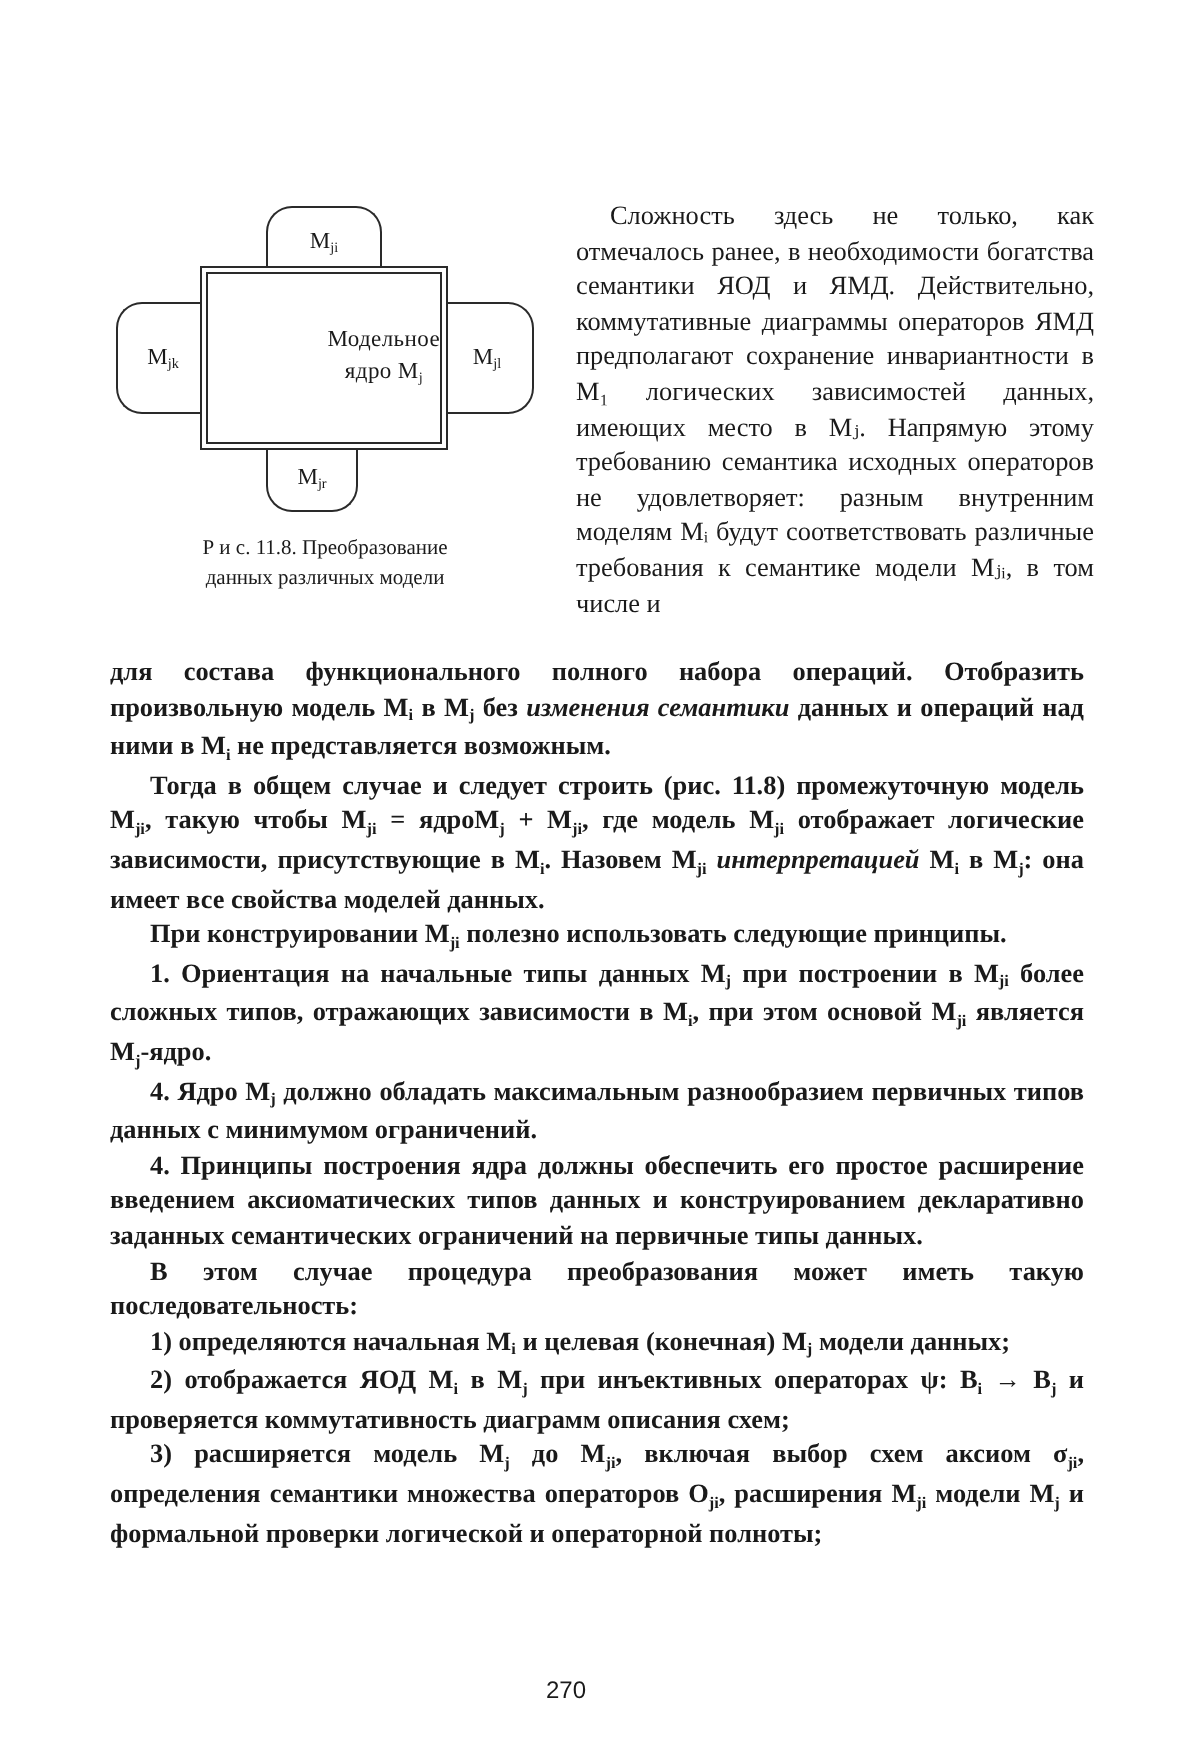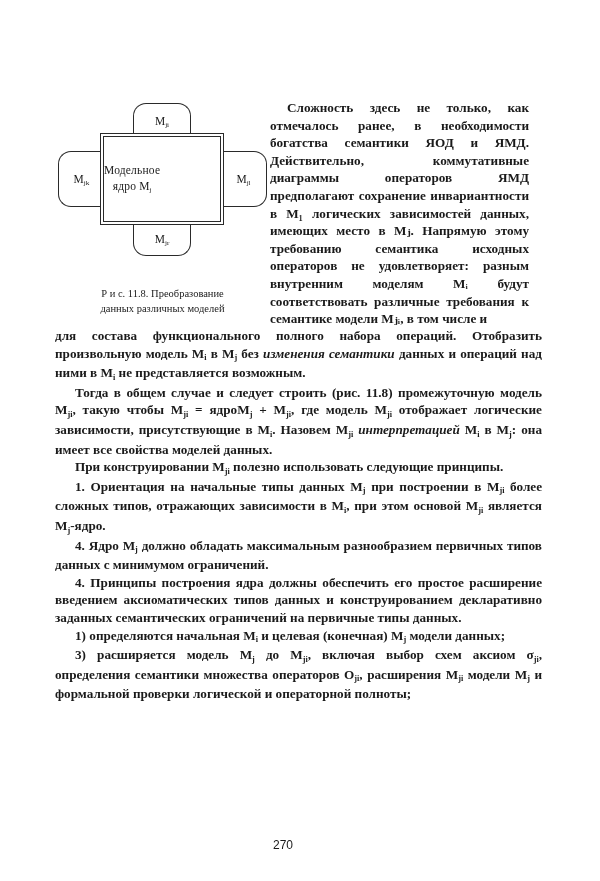--- a/index.html
+++ b/index.html
@@ -50,21 +50,21 @@
     box-sizing: border-box;
     z-index: 3;
   }
   .core-box-inner {
     position: absolute;
     left: 2px; top: 2px; right: 2px; bottom: 2px;
     border: 1px solid #2a2a2a;
     box-sizing: border-box;
     display: flex;
     align-items: center;
-    justify-content: flex-start;
+    justify-content: flex-end;
     background: #fff;
   }
   .core-label {
     text-align: center;
     font-size: 11.5px;
     line-height: 1.35;
     letter-spacing: .2px;
     white-space: nowrap;
   }
 
@@ -85,21 +85,21 @@
     top: 3px;
     width: 58px;
     height: 46px;
     border-radius: 13px 13px 0 0;
     border-bottom: none;
     padding-bottom: 12px;
   }
   .sat-bottom {
     left: 78px;
     top: 110px;
-    width: 58px;
+    width: 46px;
     height: 46px;
     border-radius: 0 0 13px 13px;
     border-top: none;
     padding-top: 12px;
   }
   .sat-left {
     left: 3px;
     top: 51px;
     width: 56px;
     height: 56px;
@@ -120,39 +120,38 @@
   .mvar { font-style: normal; }
   sub {
     font-size: 0.62em;
     vertical-align: baseline;
     position: relative;
     top: 0.32em;
     letter-spacing: 0;
   }
 
   .fig-caption {
-    margin-top: 26px;
+    margin-top: 7px;
     text-align: center;
     font-size: 10.5px;
     line-height: 1.45;
     color: #1a1a1a;
     padding: 0 6px;
   }
 
   
   .right-col {
     position: absolute;
-    left: 270px;
+    left: 288px;
     top: 99px;
     width: 259px;
     font-size: 13.2px;
     line-height: 17.6px;
     text-align: justify;
     text-justify: inter-word;
-    font-weight: bold;
   }
   .right-col p { margin: 0; text-indent: 17px; }
 
   
   .body-col {
     position: absolute;
     left: 55px;
     top: 327px;
     width: 487px;
     font-size: 13.2px;
@@ -211,21 +210,21 @@
             <span>Модельное</span><br>
             <span><span>ядро M</span><sub>j</sub></span>
           </div>
         </div>
       </div>
 
     </div>
 
     <div class="fig-caption">
       <span>Р и с. 11.8. Преобразование</span><br>
-      <span>данных различных моделей</span>
+      <span>данных различных модели</span>
     </div>
   </div>
 
   <div class="right-col">
     <p>Сложность здесь не только, как отмечалось ранее, в необходимости богатства семантики ЯОД и ЯМД. Действительно, коммутативные диаграммы операторов ЯМД предполагают сохранение инвариантности в M₁ логических зависимостей данных, имеющих место в Mⱼ. Напрямую этому требованию семантика исходных операторов не удовлетворяет: разным внутренним моделям Mᵢ будут соответствовать различные требования к семантике модели Mⱼᵢ, в том числе и</p>
   </div>
 
   <div class="body-col">
 
     <p class="noindent"><span>для состава функционального полного набора операций. Отобразить произвольную модель M</span><sub>i</sub><span> в M</span><sub>j</sub><span> без </span><span class="ital">изменения семантики</span><span> данных и операций над ними в M</span><sub>i</sub><span> не представляется возможным.</span></p>
@@ -234,23 +233,25 @@
 
     <p><span>При конструировании M</span><sub>ji</sub><span> полезно использовать следующие принципы.</span></p>
 
     <p><span>1. Ориентация на начальные типы данных M</span><sub>j</sub><span> при построении в M</span><sub>ji</sub><span> более сложных типов, отражающих зависимости в M</span><sub>i</sub><span>, при этом основой M</span><sub>ji</sub><span> является M</span><sub>j</sub><span>-ядро.</span></p>
 
 
     <p><span>4. Ядро M</span><sub>j</sub><span> должно обладать максимальным разнообразием первичных типов данных с минимумом ограничений.</span></p>
 
     <p>4. Принципы построения ядра должны обеспечить его простое расширение введением аксиоматических типов данных и конструированием декларативно заданных семантических ограничений на первичные типы данных.</p>
 
+    <p>В этом случае процедура преобразования может иметь такую последовательность:</p>
 
     <p><span>1) определяются начальная M</span><sub>i</sub><span> и целевая (конечная) M</span><sub>j</sub><span> модели данных;</span></p>
 
+    <p><span>2) отображается ЯОД M</span><sub>i</sub><span> в M</span><sub>j</sub><span> при инъективных операторах ψ: B</span><sub>i</sub><span> → B</span><sub>j</sub><span> и проверяется коммутативность диаграмм описания схем;</span></p>
 
     <p><span>3) расширяется модель M</span><sub>j</sub><span> до M</span><sub>ji</sub><span>, включая выбор схем аксиом σ</span><sub>ji</sub><span>, определения семантики множества операторов O</span><sub>ji</sub><span>, расширения M</span><sub>ji</sub><span> модели M</span><sub>j</sub><span> и формальной проверки логической и операторной полноты;</span></p>
 
   </div>
 
   <div class="page-number">270</div>
 
 </div>
 
 </body></html>

